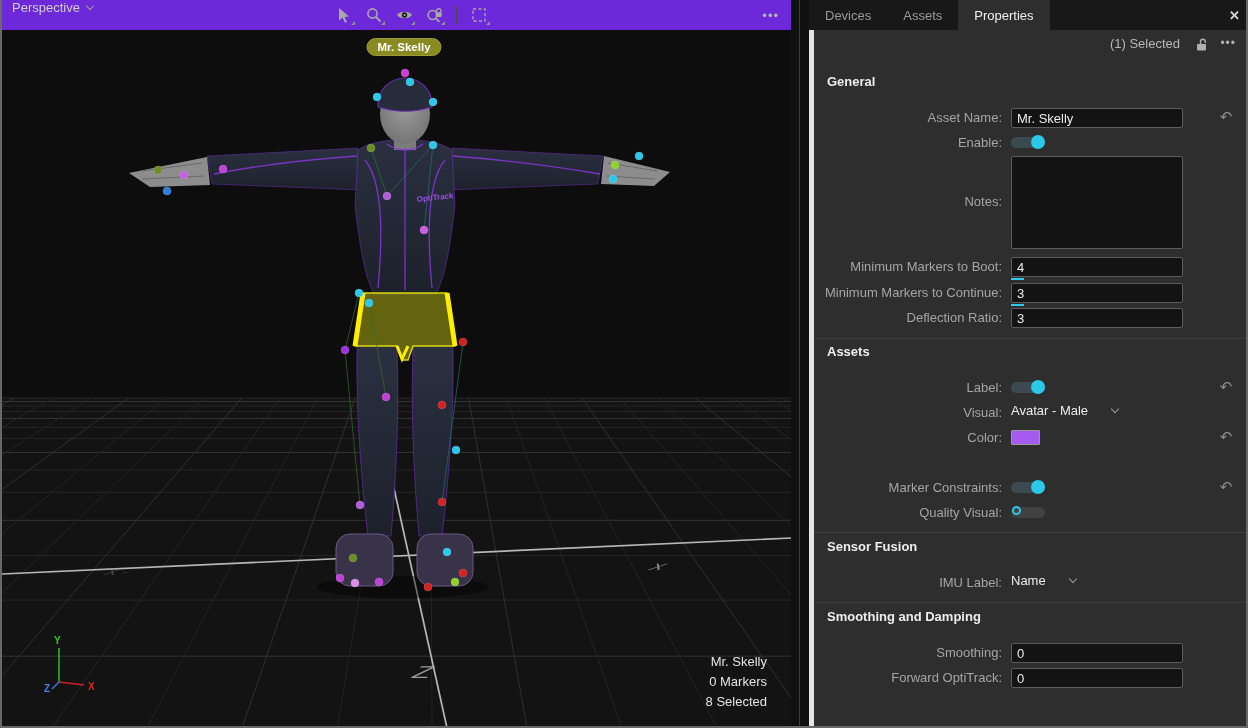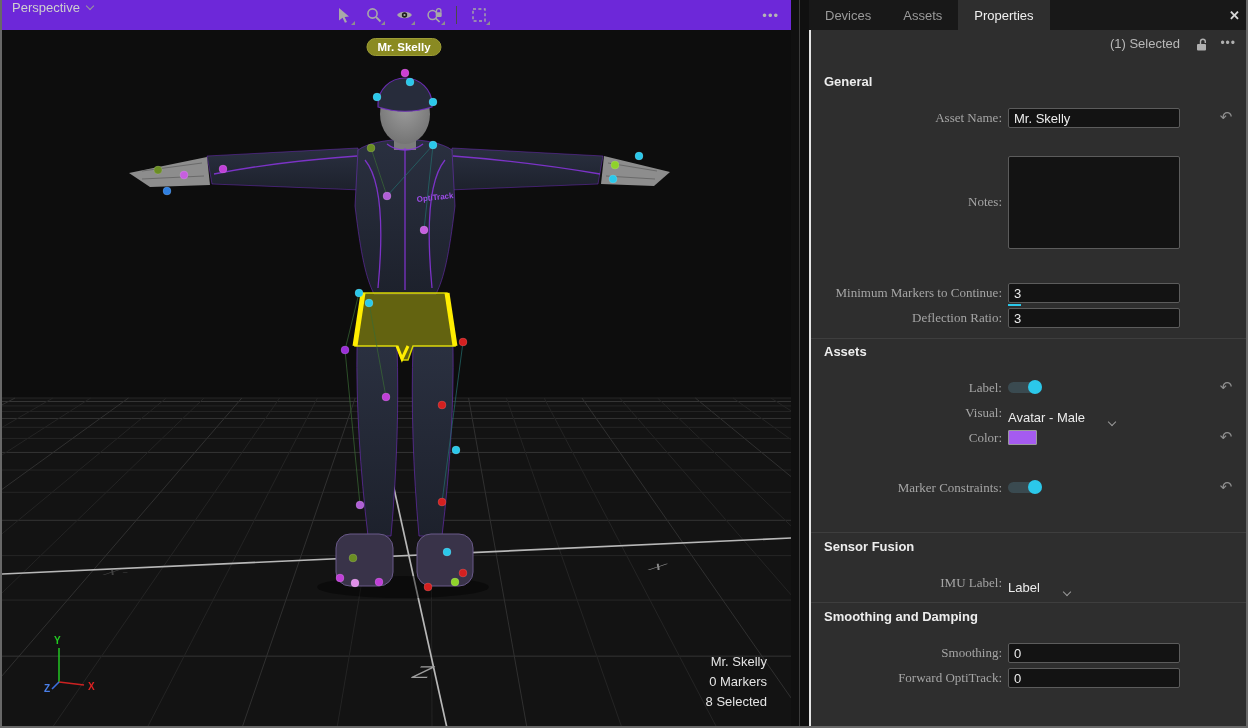--- a/index.html
+++ b/index.html
@@ -33,41 +33,41 @@
   .divider .dline{position:absolute;left:8px;top:0;width:1px;height:100%;background:#3c3c3c;}
   
   .panel{position:absolute;left:807px;top:0;width:439px;height:540px;background:#14b8a6;}
   .tabbar{position:absolute;left:0;top:0;width:100%;height:30px;background:#181818;
     display:flex;align-items:stretch;color:#9a9a9a;font-size:13px;}
   .tab{display:flex;align-items:center;padding:0 16px;cursor:default;}
   .tab.active{background:#2e2e2e;color:#f0f0f0;}
   .tab-close{position:absolute;right:8px;top:0;height:30px;display:flex;align-items:center;
     color:#d6d6d6;font-size:13px;font-weight:bold;}
   .pbody{position:absolute;left:0;top:30px;width:100%;height:696px;background:#2e2e2e;
-    border-left:2px solid #e5e5e5;font-size:13px;padding-left:7px;}
+    border-left:5px solid #e5e5e5;font-size:13px;padding-left:7px;}
   .selrow{position:absolute;left:0;top:0;width:100%;height:28px;}
   .selrow .seltext{position:absolute;right:68px;top:6px;color:#b8b8b8;}
   .selrow .lockbtn{position:absolute;right:40px;top:7px;}
   .selrow .dots{position:absolute;right:12px;top:6px;color:#b0b0b0;letter-spacing:1px;font-size:12px;}
   .sect-title{position:absolute;left:13px;color:#ededed;font-weight:bold;font-size:13px;}
   .sep{position:absolute;left:0;width:100%;height:1px;background:#3e3e3e;}
   .row{position:absolute;left:0;width:100%;height:20px;}
-  .row .flabel{position:absolute;right:246px;top:2px;color:#a5a5a5;white-space:nowrap;font-family:Liberation Serif, serif;}
+  .row .flabel{position:absolute;right:246px;top:2px;color:#a5a5a5;white-space:nowrap;}
   .row .fctrl{position:absolute;left:197px;top:0;}
   .tinput{width:172px;height:20px;background:#131313;border:1px solid #5c5c5c;border-radius:2px;
     color:#ececec;font-size:13px;padding:0 5px;font-family:"Liberation Sans",sans-serif;}
   textarea.tinput{height:93px;resize:none;}
   .spinmark{position:absolute;left:197px;top:21px;width:13px;height:2px;background:#2bc8ea;}
   .toggle{position:relative;width:34px;height:11px;background:#414141;border-radius:6px;margin-top:4px;}
   .toggle .knob{position:absolute;}
   .toggle.on .knob{right:0;top:-2px;width:14px;height:14px;border-radius:50%;background:#2bc8ea;}
   .toggle.on{background:#3a4a50;}
   .toggle.off .knob{left:1px;top:-1px;width:9px;height:9px;border-radius:50%;border:2px solid #2bc8ea;background:transparent;}
   .swatch{width:29px;height:15px;border:1px solid #9a9a9a;border-radius:1px;margin-top:2px;}
-  .ddl{display:flex;align-items:flex-end;gap:24px;color:#ececec;margin-top:7px;white-space:nowrap;}
+  .ddl{display:flex;align-items:center;gap:24px;color:#ececec;margin-top:0;white-space:nowrap;}
   .undo{position:absolute;right:12px;top:-1px;width:20px;height:20px;color:#8f8f8f;
     font-family:"DejaVu Sans",sans-serif;font-size:15px;text-align:center;line-height:20px;}
 </style>
 </head>
 <body>
 
 <div class="window">
 
   <div class="viewport">
     <div class="vp-topbar">
@@ -321,26 +321,37 @@
       </div>
 
       <div class="sect-title" style="top:44px">General</div>
 
       <div class="row" style="top:78px">
         <span class="flabel">Asset Name:</span>
         <input class="tinput fctrl" value="Mr. Skelly" style="">
         <span class="undo">↶</span>
       </div>
 
+      <div class="row" style="top:103px">
+        <span class="flabel">Enable:</span>
+        <div class="toggle fctrl on">
+            <span class="knob"></span>
+          </div>
+      </div>
 
       <div class="row" style="top:126px;height:93px">
         <span class="flabel" style="top:38px">Notes:</span>
         <textarea class="tinput fctrl" style=""></textarea>
       </div>
 
+      <div class="row" style="top:227px">
+        <span class="flabel">Minimum Markers to Boot:</span>
+        <input class="tinput fctrl" value="4" style="">
+        <span class="spinmark"></span>
+      </div>
 
       <div class="row" style="top:253px">
         <span class="flabel">Minimum Markers to Continue:</span>
         <input class="tinput fctrl" value="3" style="">
         <span class="spinmark"></span>
       </div>
 
       <div class="row" style="top:278px">
         <span class="flabel">Deflection Ratio:</span>
         <input class="tinput fctrl" value="3" style="">
@@ -374,29 +385,35 @@
 
 
       <div class="row" style="top:448px">
         <span class="flabel">Marker Constraints:</span>
         <div class="toggle fctrl on">
             <span class="knob"></span>
           </div>
         <span class="undo">↶</span>
       </div>
 
+      <div class="row" style="top:473px">
+        <span class="flabel">Quality Visual:</span>
+        <div class="toggle fctrl off">
+            <span class="knob"></span>
+          </div>
+      </div>
 
       <div class="sep" style="top:502px"></div>
 
       <div class="sect-title" style="top:509px">Sensor Fusion</div>
 
       <div class="row" style="top:543px">
         <span class="flabel">IMU Label:</span>
         <div class="ddl fctrl">
-          <span>Label</span>
+          <span>Name</span>
           <span class="chev"></span>
         </div>
       </div>
 
       <div class="sep" style="top:572px"></div>
 
       <div class="sect-title" style="top:579px">Smoothing and Damping</div>
 
       <div class="row" style="top:613px">
         <span class="flabel">Smoothing:</span>

